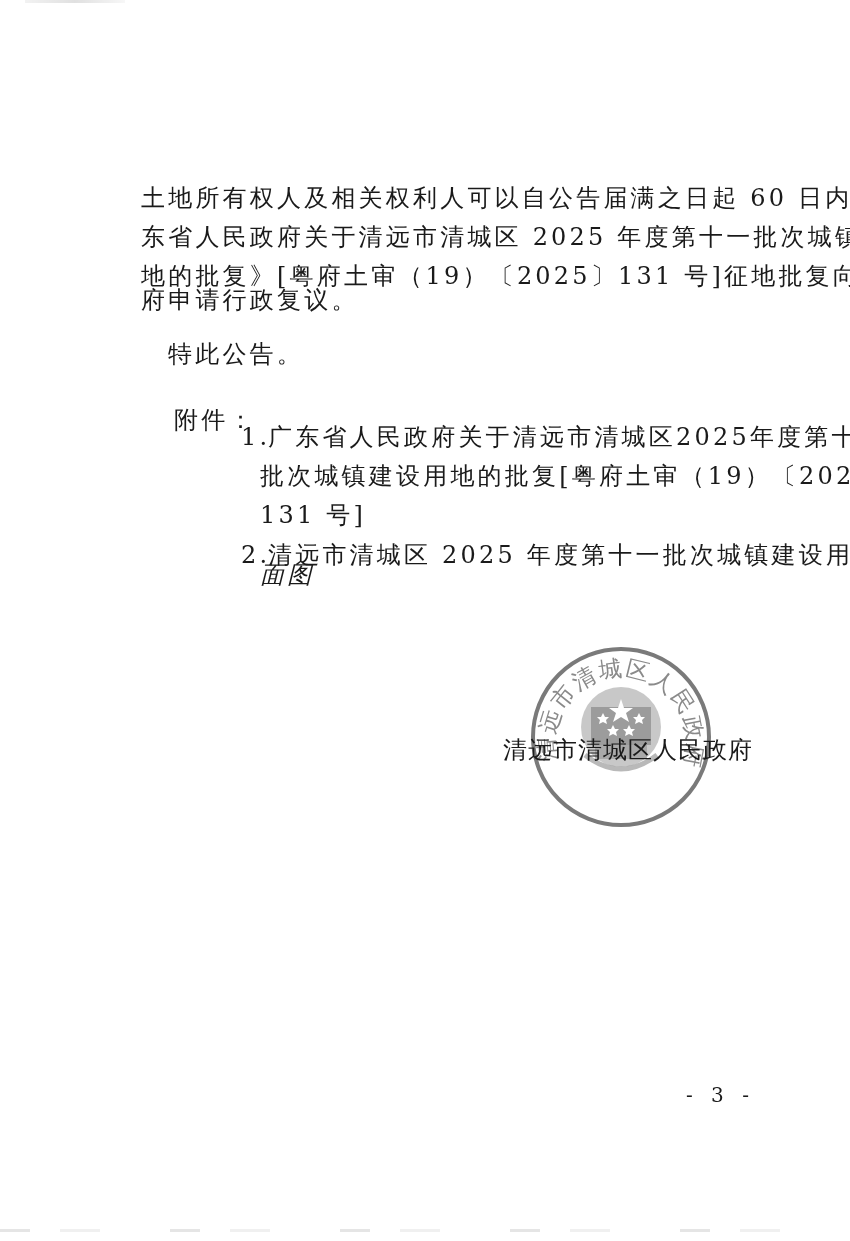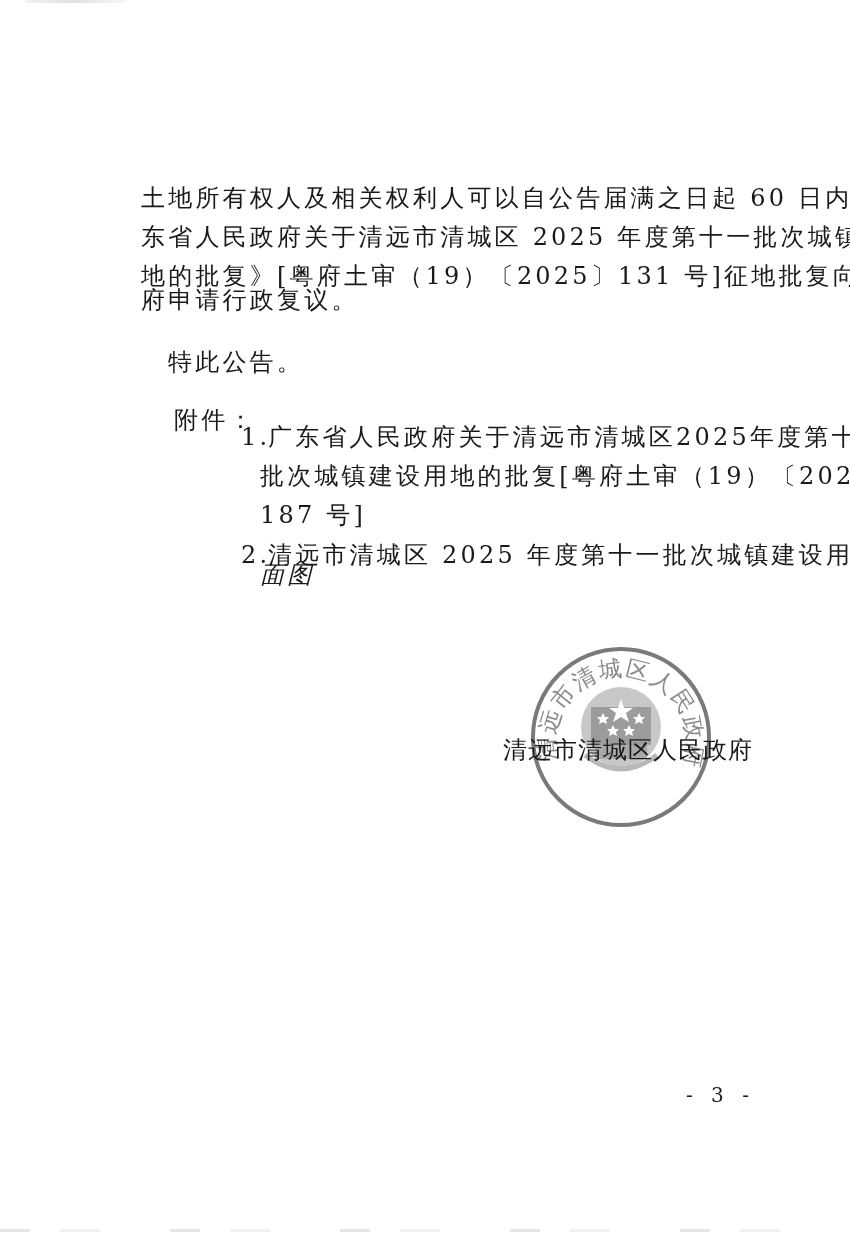--- a/index.html
+++ b/index.html
@@ -68,27 +68,27 @@
 <body>
 
 <div class="page">
   <div class="scan-top"></div>
 
   <div class="line body-line" style="top:184px;">土地所有权人及相关权利人可以自公告届满之日起 60 日内就《广</div>
   <div class="line body-line" style="top:223px;">东省人民政府关于清远市清城区 2025 年度第十一批次城镇建设用</div>
   <div class="line body-line" style="top:262px;">地的批复》[粤府土审（19）〔2025〕131 号]征地批复向省人民政</div>
   <div class="line body-line" style="top:286px;">府申请行政复议。</div>
 
-  <div class="line closing" style="top:348px;">特此公告。</div>
+  <div class="line closing" style="top:340px;">特此公告。</div>
 
   <div class="line attach-label" style="top:406px;">附件：</div>
   <div class="line attach-num" style="top:423px;">1.</div>
   <div class="line attach-cont" style="top:423px; left:268px;">广东省人民政府关于清远市清城区2025年度第十一</div>
   <div class="line attach-cont" style="top:462px;">批次城镇建设用地的批复[粤府土审（19）〔2025〕</div>
-  <div class="line attach-cont" style="top:501px;">187 号]</div>
+  <div class="line attach-cont" style="top:501px;">131 号]</div>
 
   <div class="line attach-num" style="top:541px;">2.</div>
   <div class="line attach-cont" style="top:541px; left:268px;">清远市清城区 2025 年度第十一批次城镇建设用地平</div>
   <div class="line attach-cont" style="top:561px;font-style:italic;">面图</div>
 
   <svg class="seal" viewBox="0 0 184 184">
     <defs>
       <path id="sealArc" d="M 30 120 A 66 66 0 1 1 154 120"></path>
     </defs>
     <circle cx="92" cy="92" r="88" fill="none" stroke="#7a7a7a" stroke-width="4"></circle>

